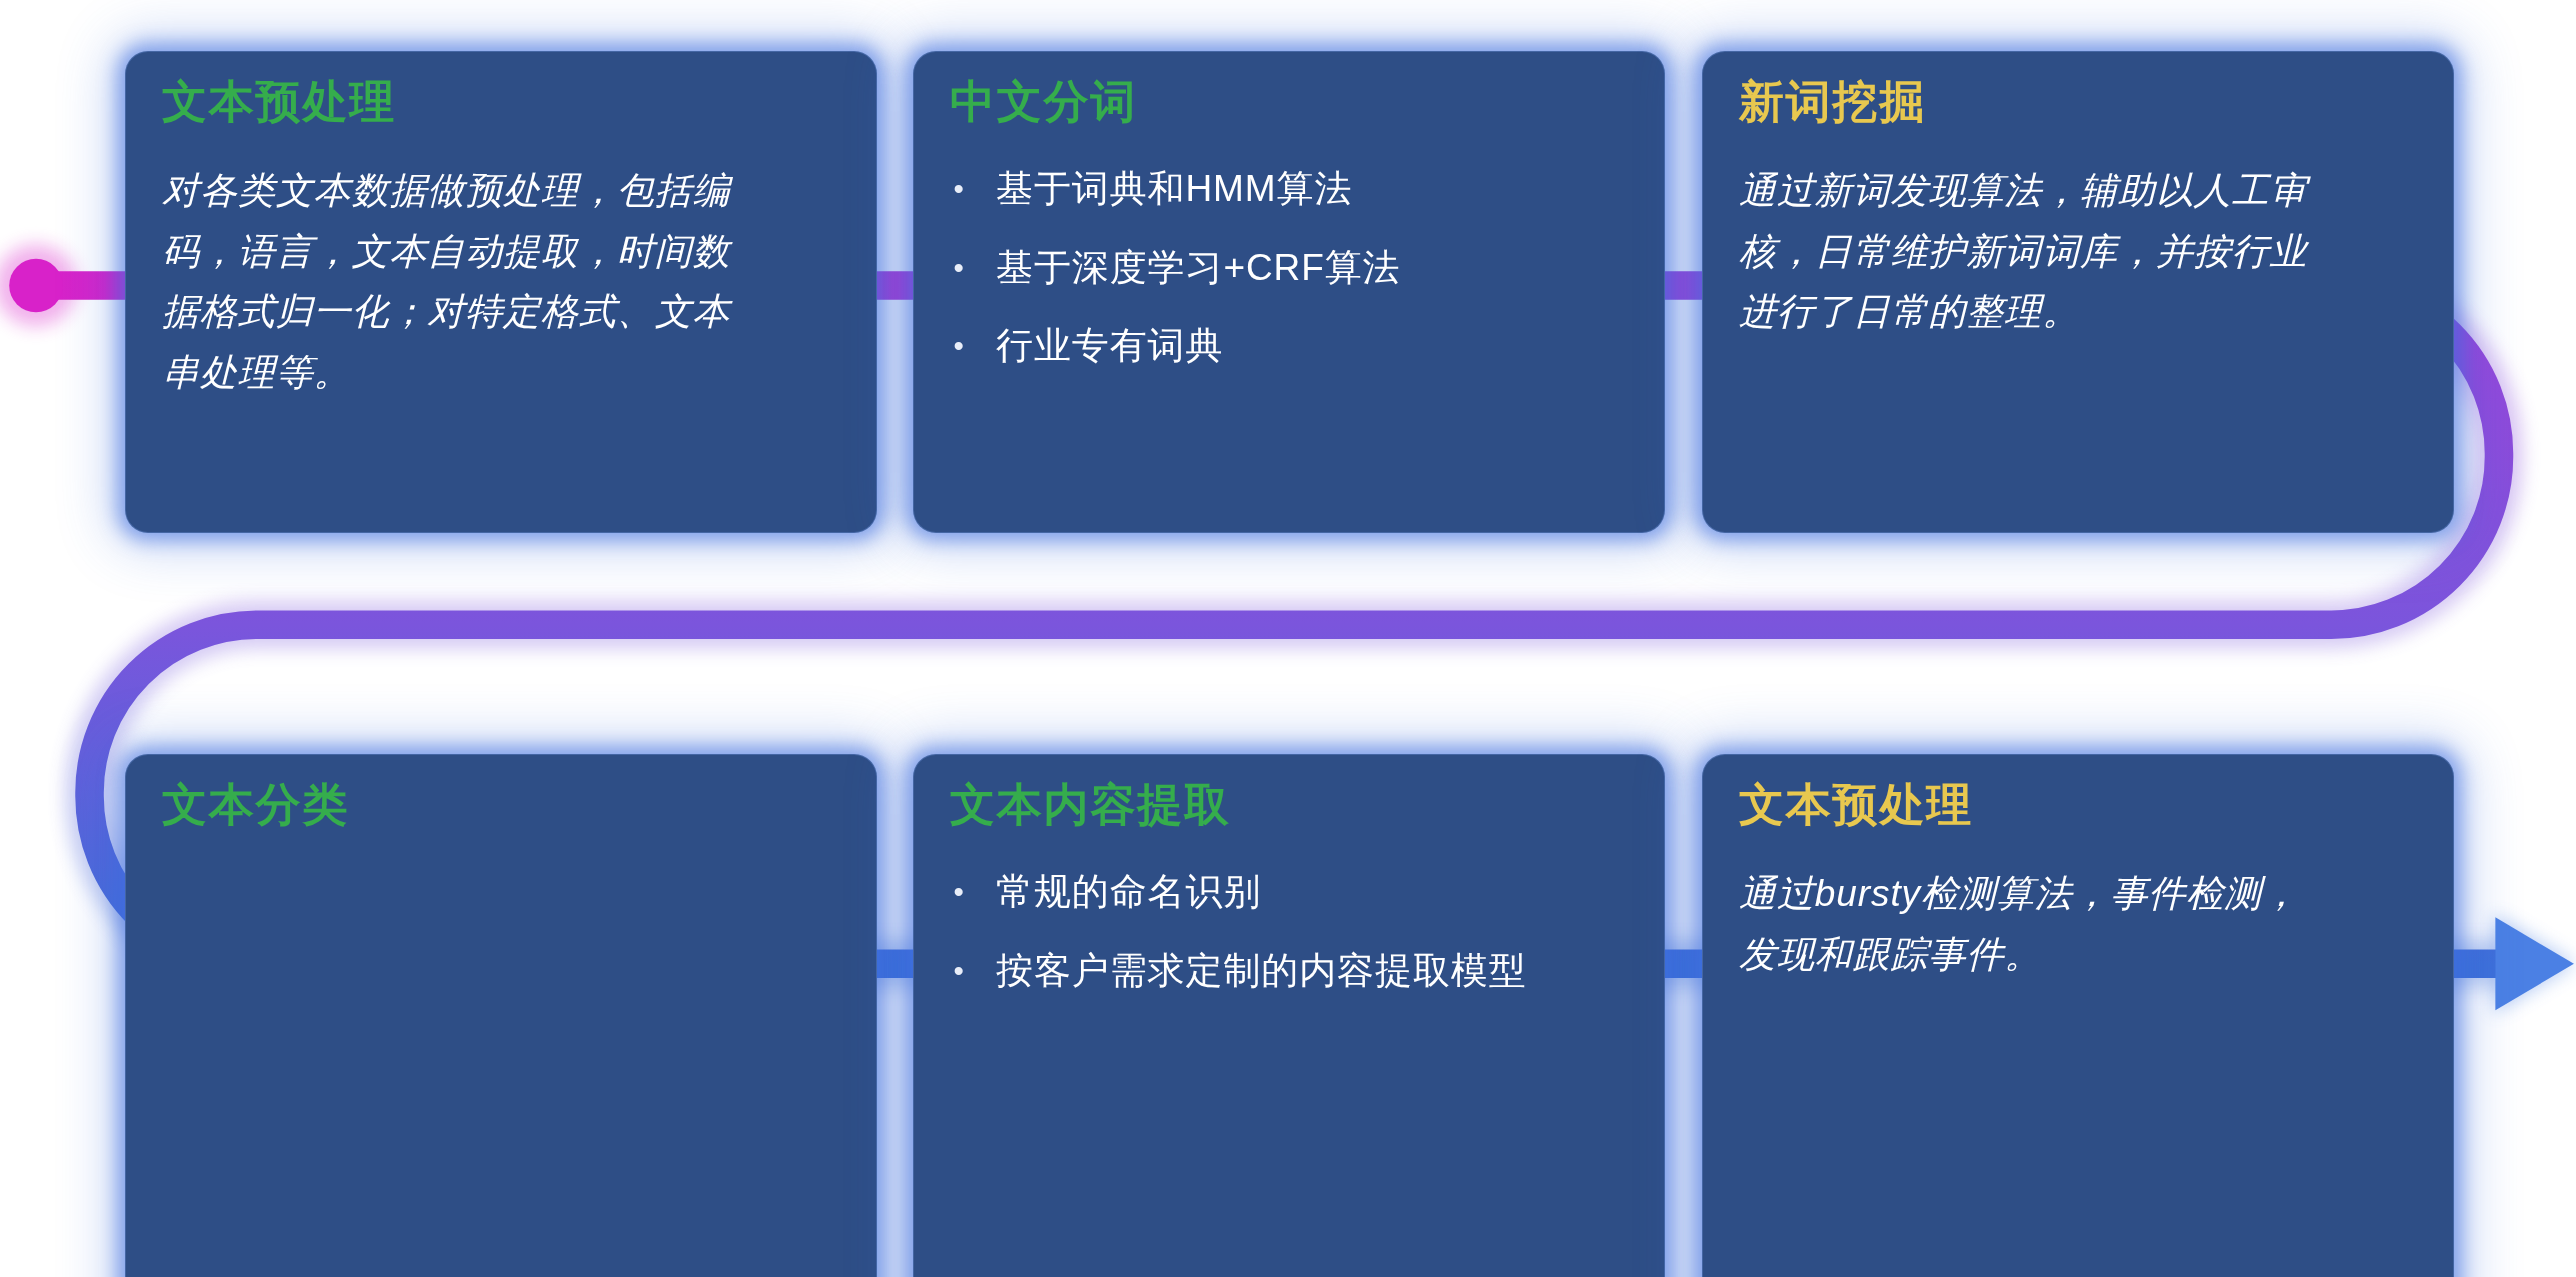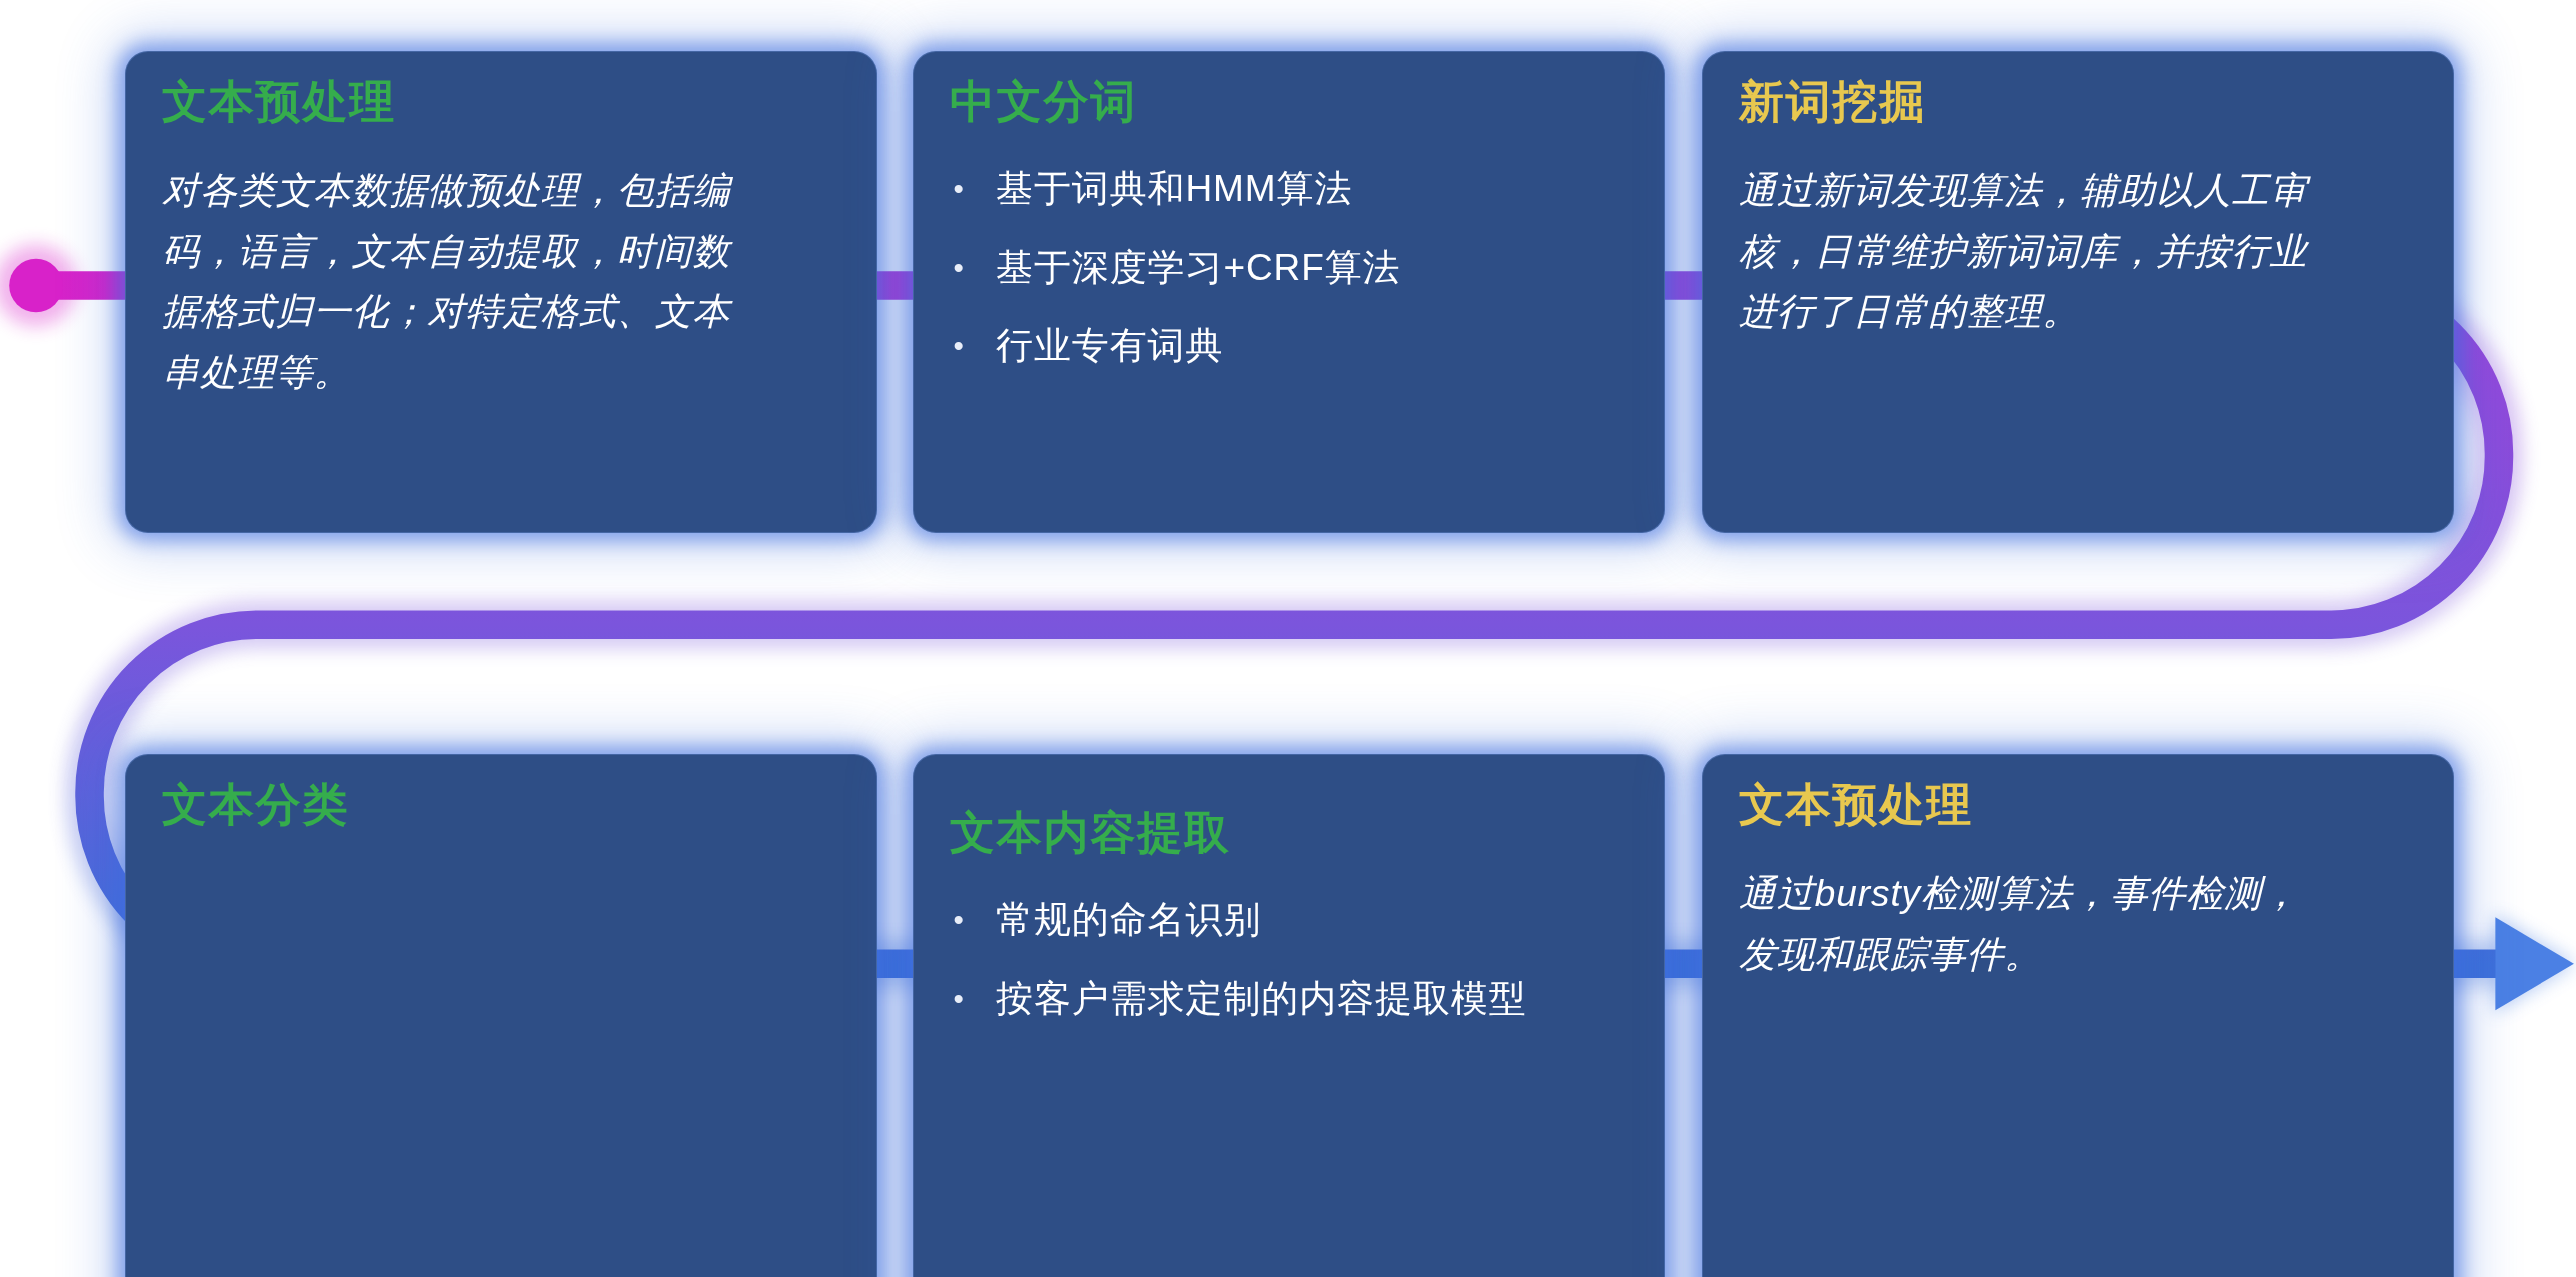--- a/index.html
+++ b/index.html
@@ -127,21 +127,21 @@
   <section class="card row1 c3">
     <h2 class="card-title" style="color: rgb(232, 200, 79);">新词挖掘</h2>
     <p class="card-body">通过新词发现算法，辅助以人工审核，日常维护新词词库，并按行业进行了日常的整理。</p>
   </section>
 
   <section class="card row2 c1">
     <h2 class="card-title" style="color: rgb(53, 173, 76);">文本分类</h2>
   </section>
 
   <section class="card row2 c2">
-    <h2 class="card-title" style="color: rgb(53, 173, 76); margin-top: 28px;">文本内容提取</h2>
+    <h2 class="card-title" style="color: rgb(53, 173, 76);">文本内容提取</h2>
     <ul class="card-bullets">
       <li>常规的命名识别</li>
       <li>按客户需求定制的内容提取模型</li>
     </ul>
   </section>
 
   <section class="card row2 c3">
     <h2 class="card-title" style="color: rgb(232, 200, 79);">文本预处理</h2>
     <p class="card-body">通过bursty检测算法，事件检测，发现和跟踪事件。</p>
   </section>

